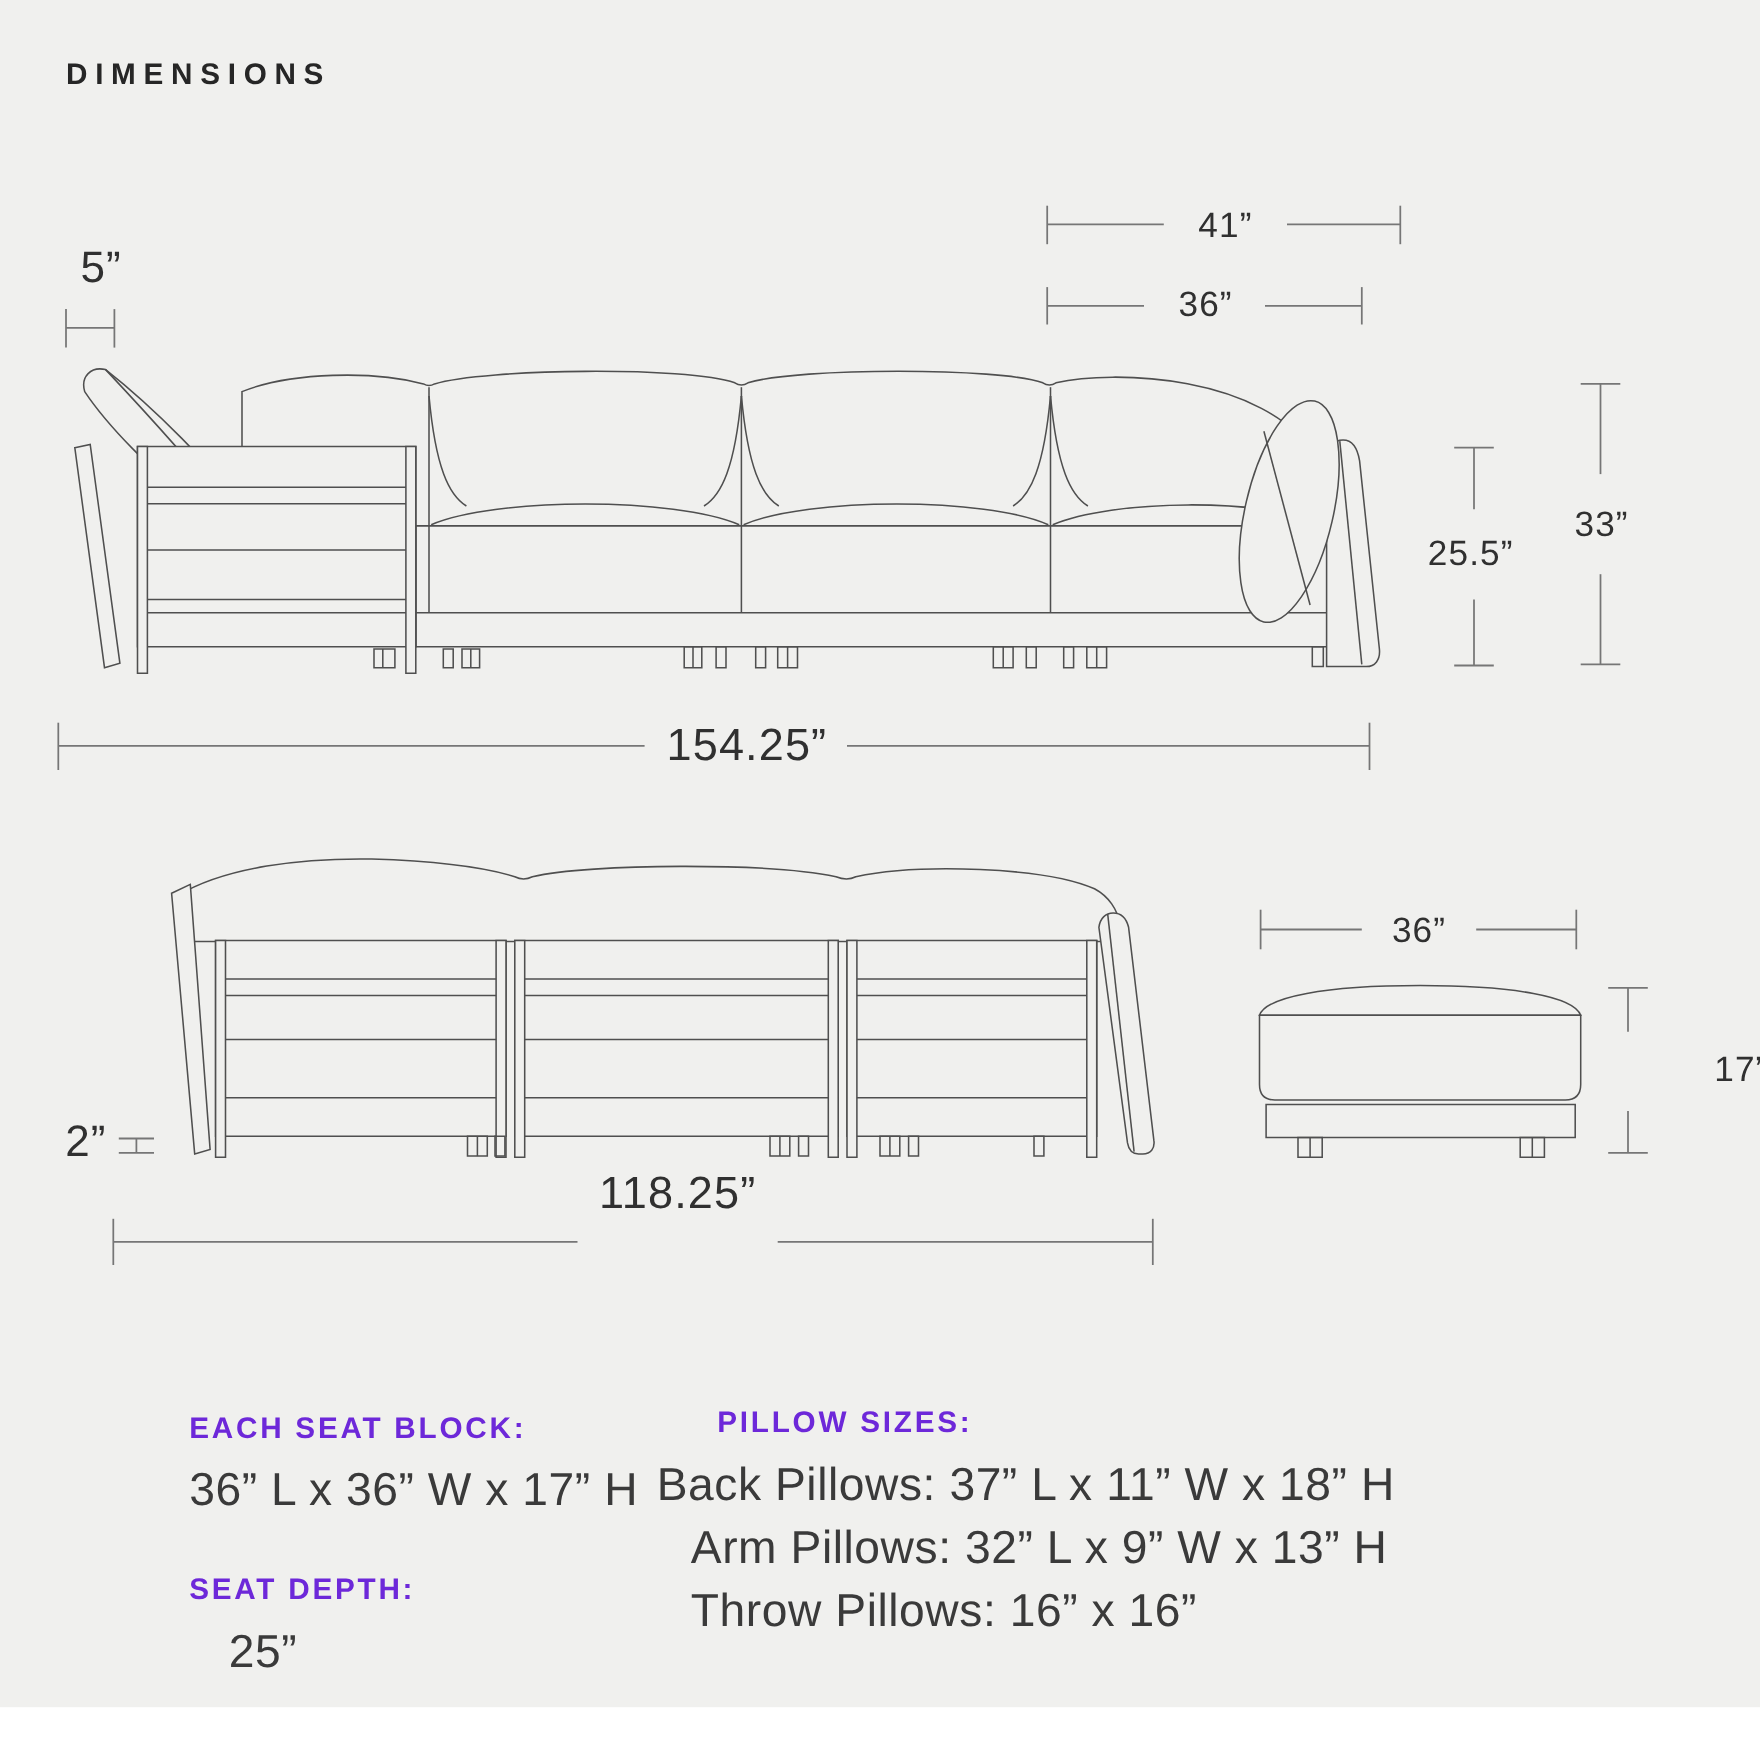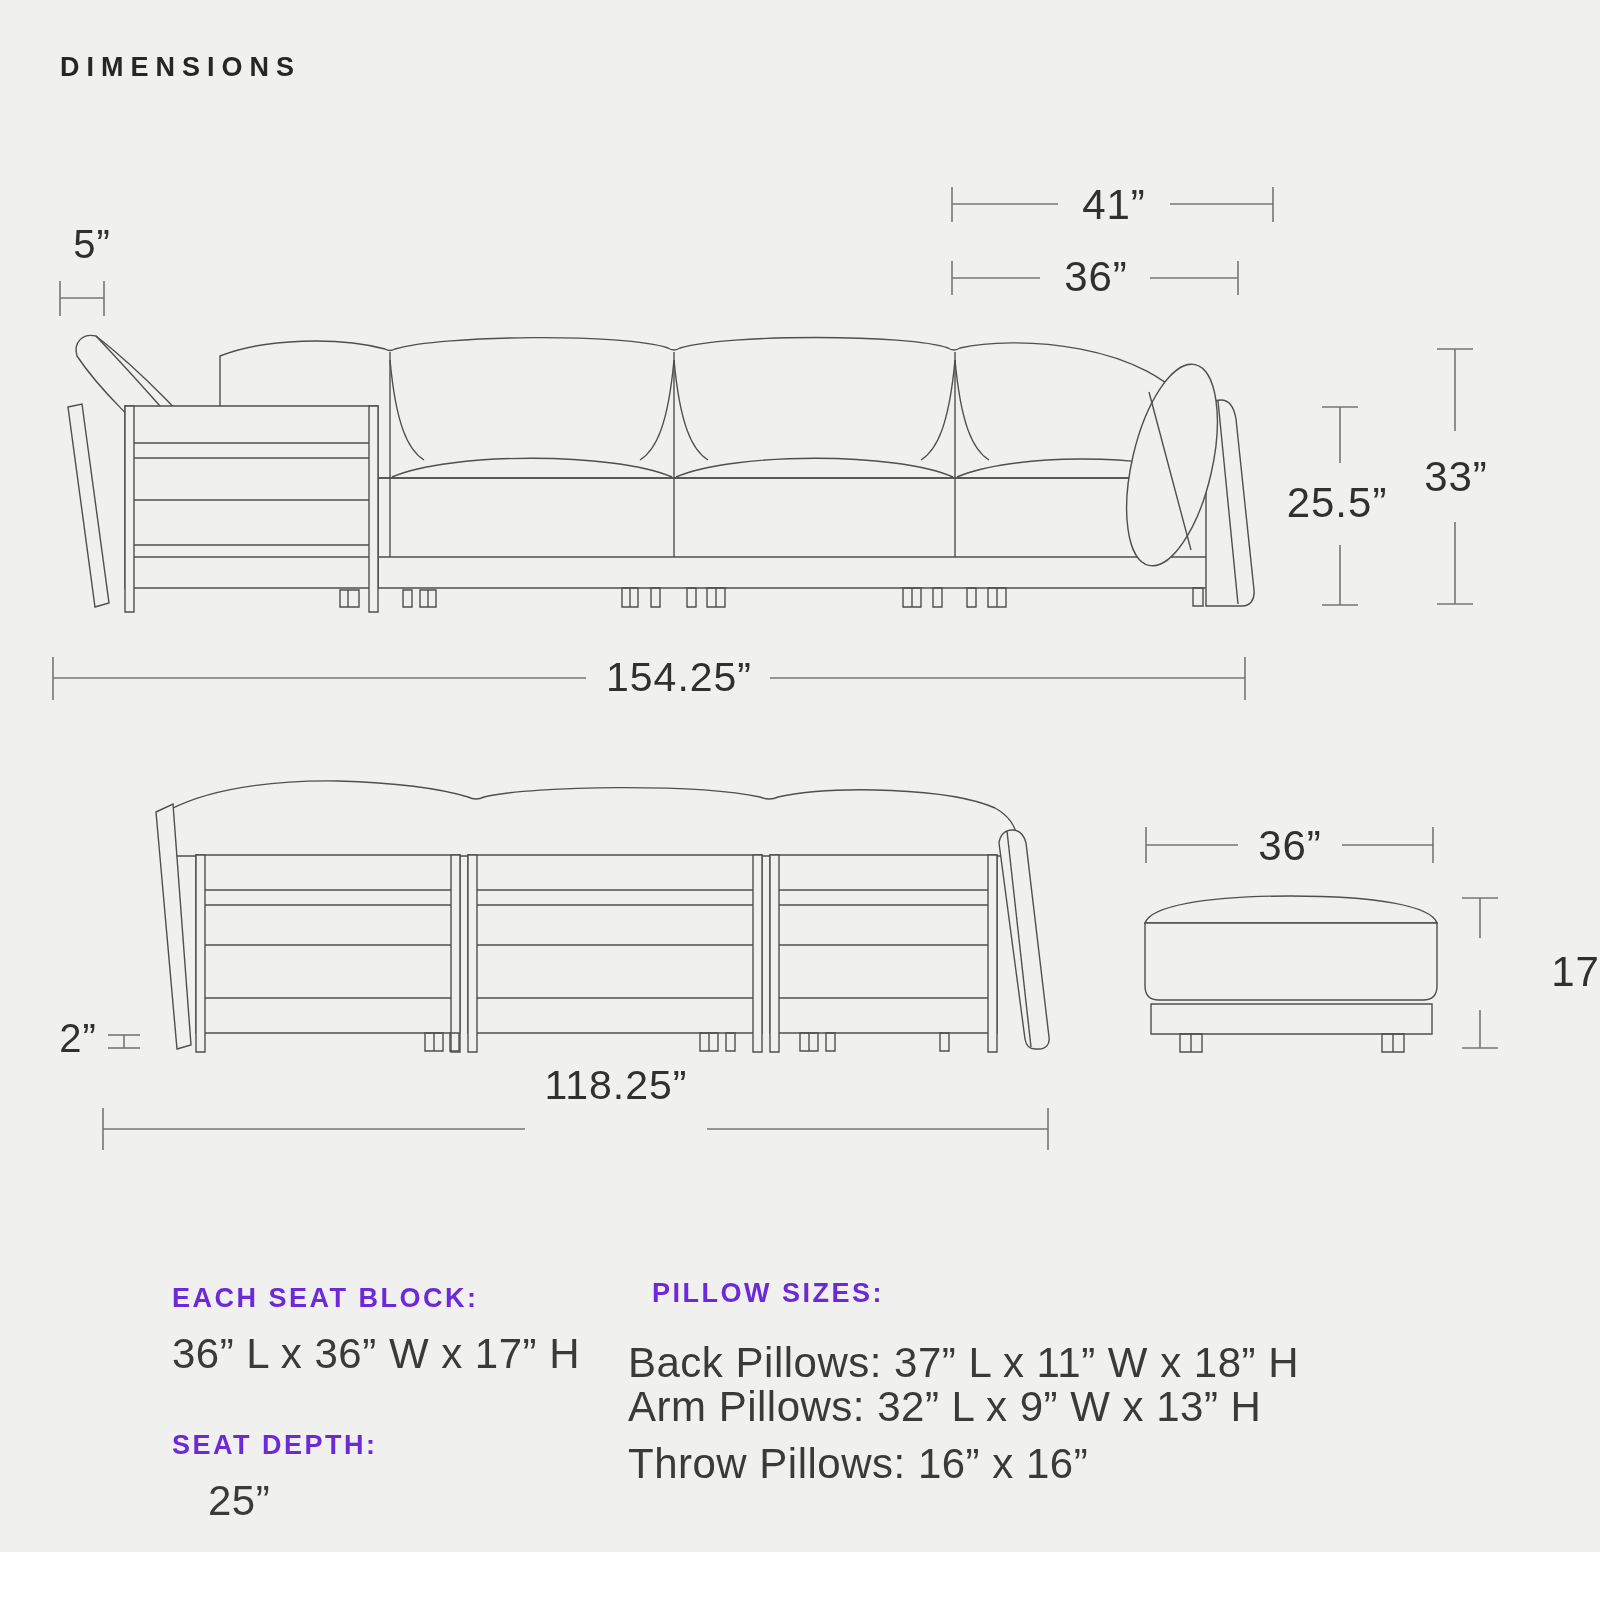--- a/index.html
+++ b/index.html
@@ -14,21 +14,21 @@
   .art { position:absolute; left:0; top:0; }
   .art path, .art line, .art rect, .art ellipse {
     stroke:#4f4f4f; stroke-width:1.4; fill:none;
     vector-effect:non-scaling-stroke;
   }
   .art .fill { fill:#f0f0ee; }
   .art .dim  { stroke:#767676; stroke-width:1.6; }
   .lbl {
     position:absolute; transform:translate(-50%,-50%);
     white-space:nowrap; color:#303030;
-    font-size:42px; letter-spacing:1px;
+    font-size:32px; letter-spacing:1px;
   }
   .lbl.small { font-size:40px; }
   .lbl.wide  { font-size:41px; }
   .page-title {
     position:absolute; left:60px; top:52px;
     font-size:27px; font-weight:bold; letter-spacing:7px; color:#262626;
   }
   .spec-col { position:absolute; }
   .spec-h {
     font-size:27px; font-weight:bold; letter-spacing:2.5px; color:#6d28d9;
@@ -274,18 +274,18 @@
 
   <div class="spec-col">
     <div class="spec-h" style="left:172px; top:1283px;">EACH SEAT BLOCK:</div>
     <div class="spec-v" style="left:172px; top:1330px;">36” L x 36” W x 17” H</div>
     <div class="spec-h" style="left:172px; top:1430px;">SEAT DEPTH:</div>
     <div class="spec-v" style="left:172px; top:1477px;margin-left:36px;">25”</div>
   </div>
 
   <div class="spec-col">
     <div class="spec-h" style="left:652px; top:1278px;">PILLOW SIZES:</div>
-    <div class="spec-v" style="left:628px; top:1326px;margin-top:13px;">Back Pillows: 37” L x 11” W x 18” H</div>
+    <div class="spec-v" style="left:597px; top:1326px;">Back Pillows: 37” L x 11” W x 18” H</div>
     <div class="spec-v" style="left:628px; top:1383px;">Arm Pillows: 32” L x 9” W x 13” H</div>
     <div class="spec-v" style="left:628px; top:1440px;">Throw Pillows: 16” x 16”</div>
   </div>
 
 </div>
 
 </body></html>

